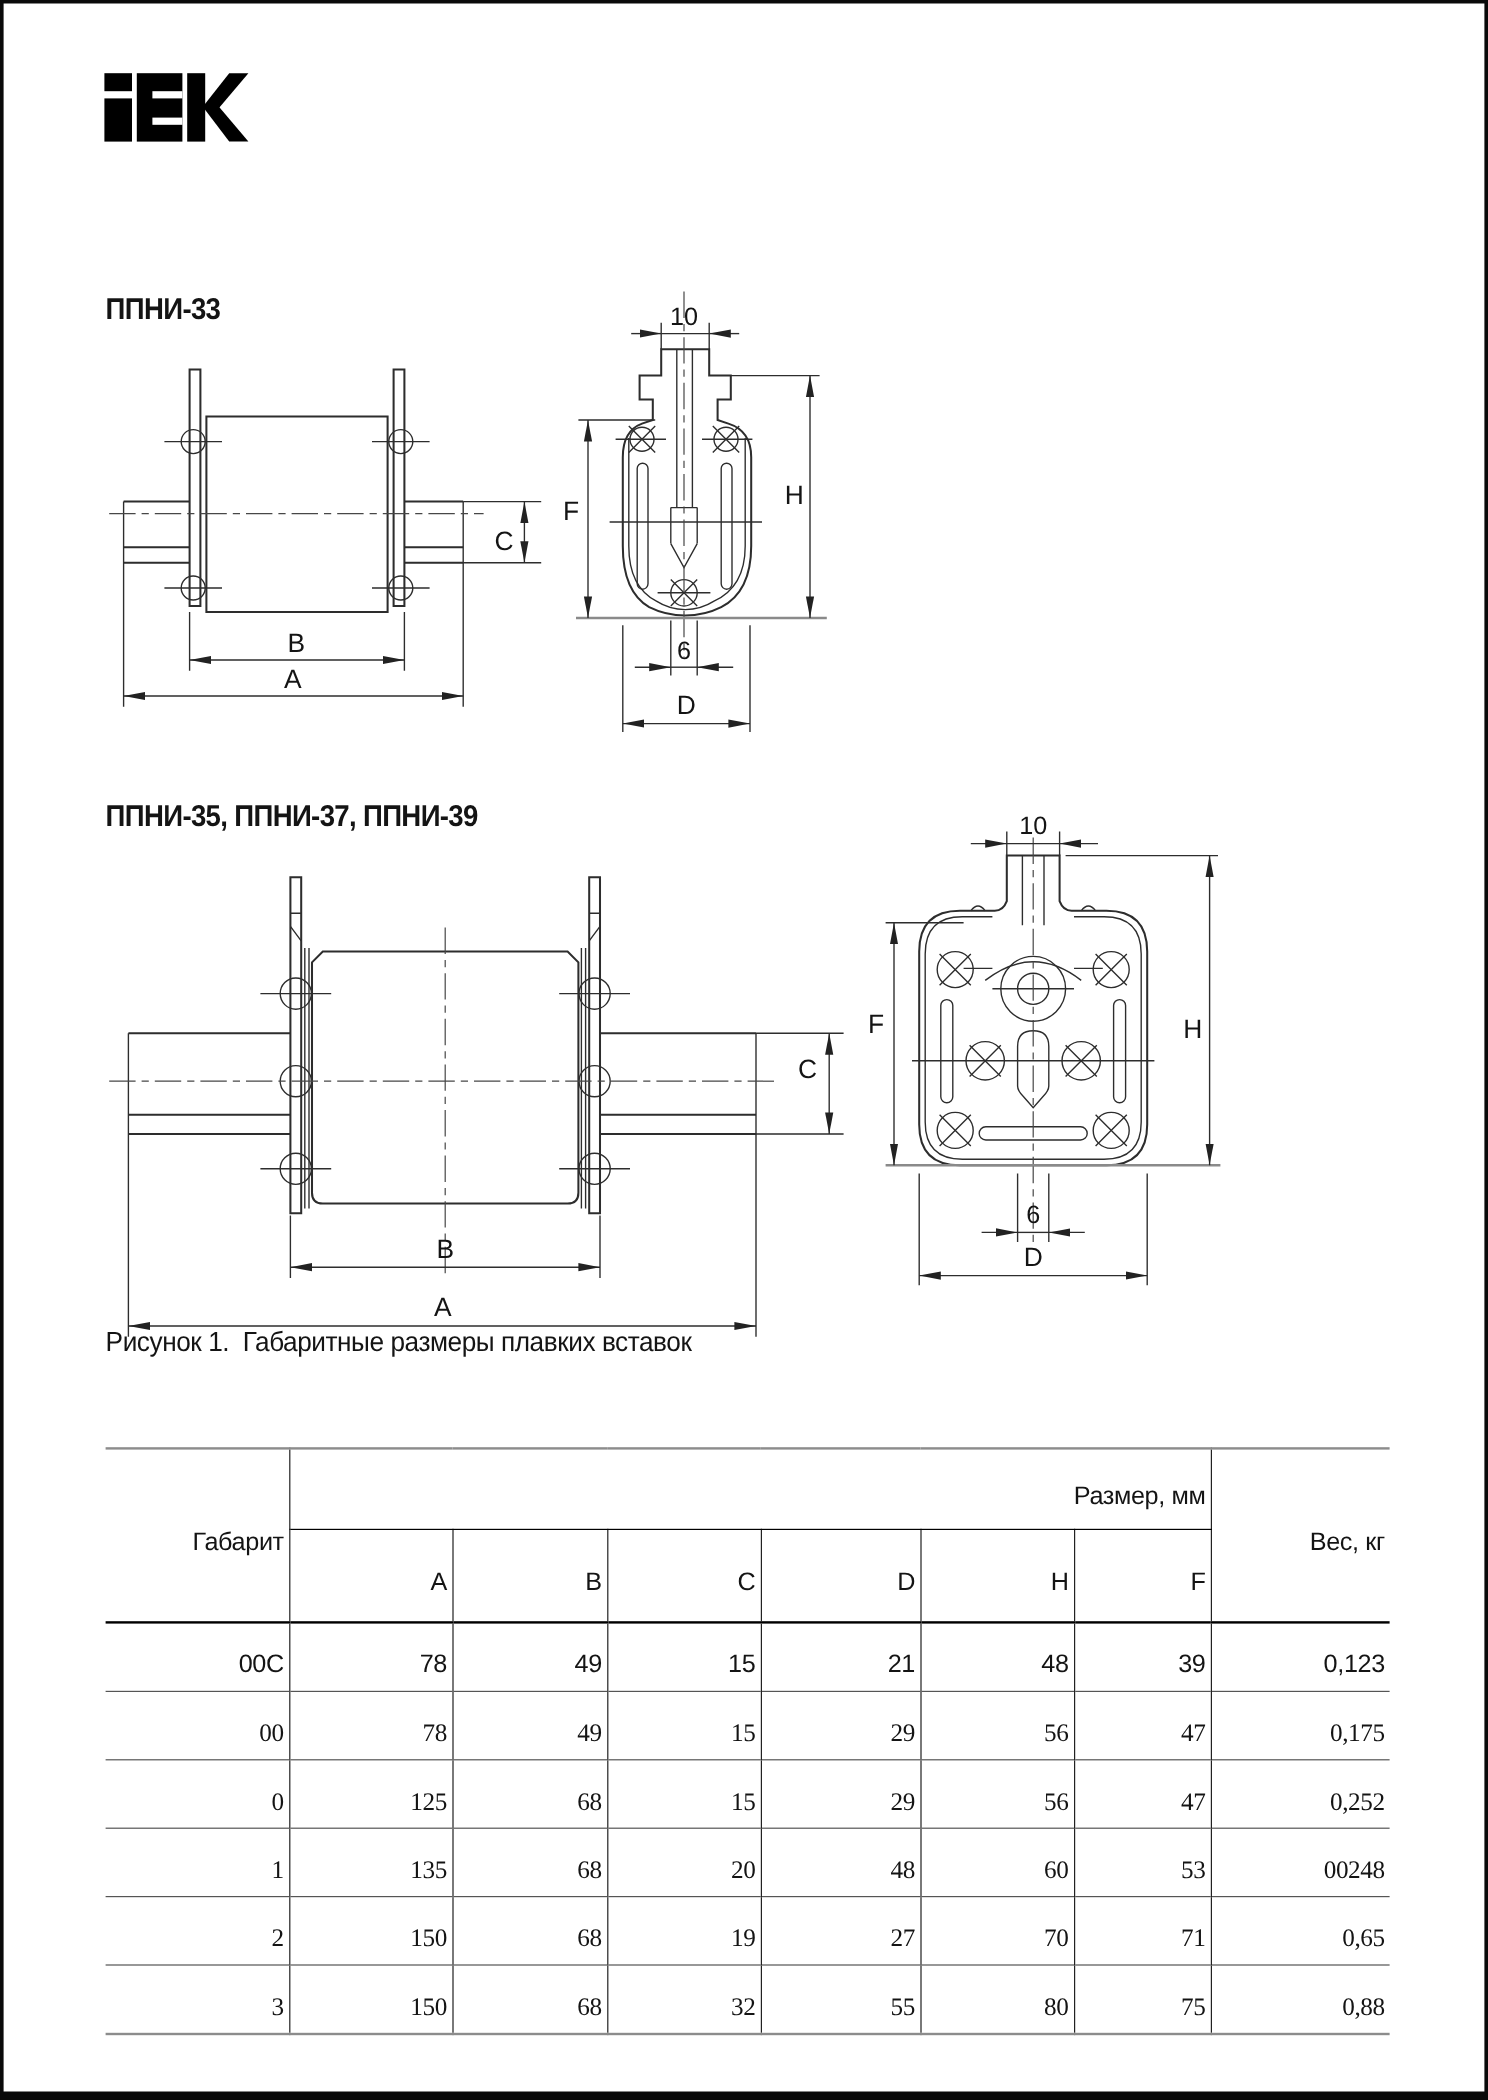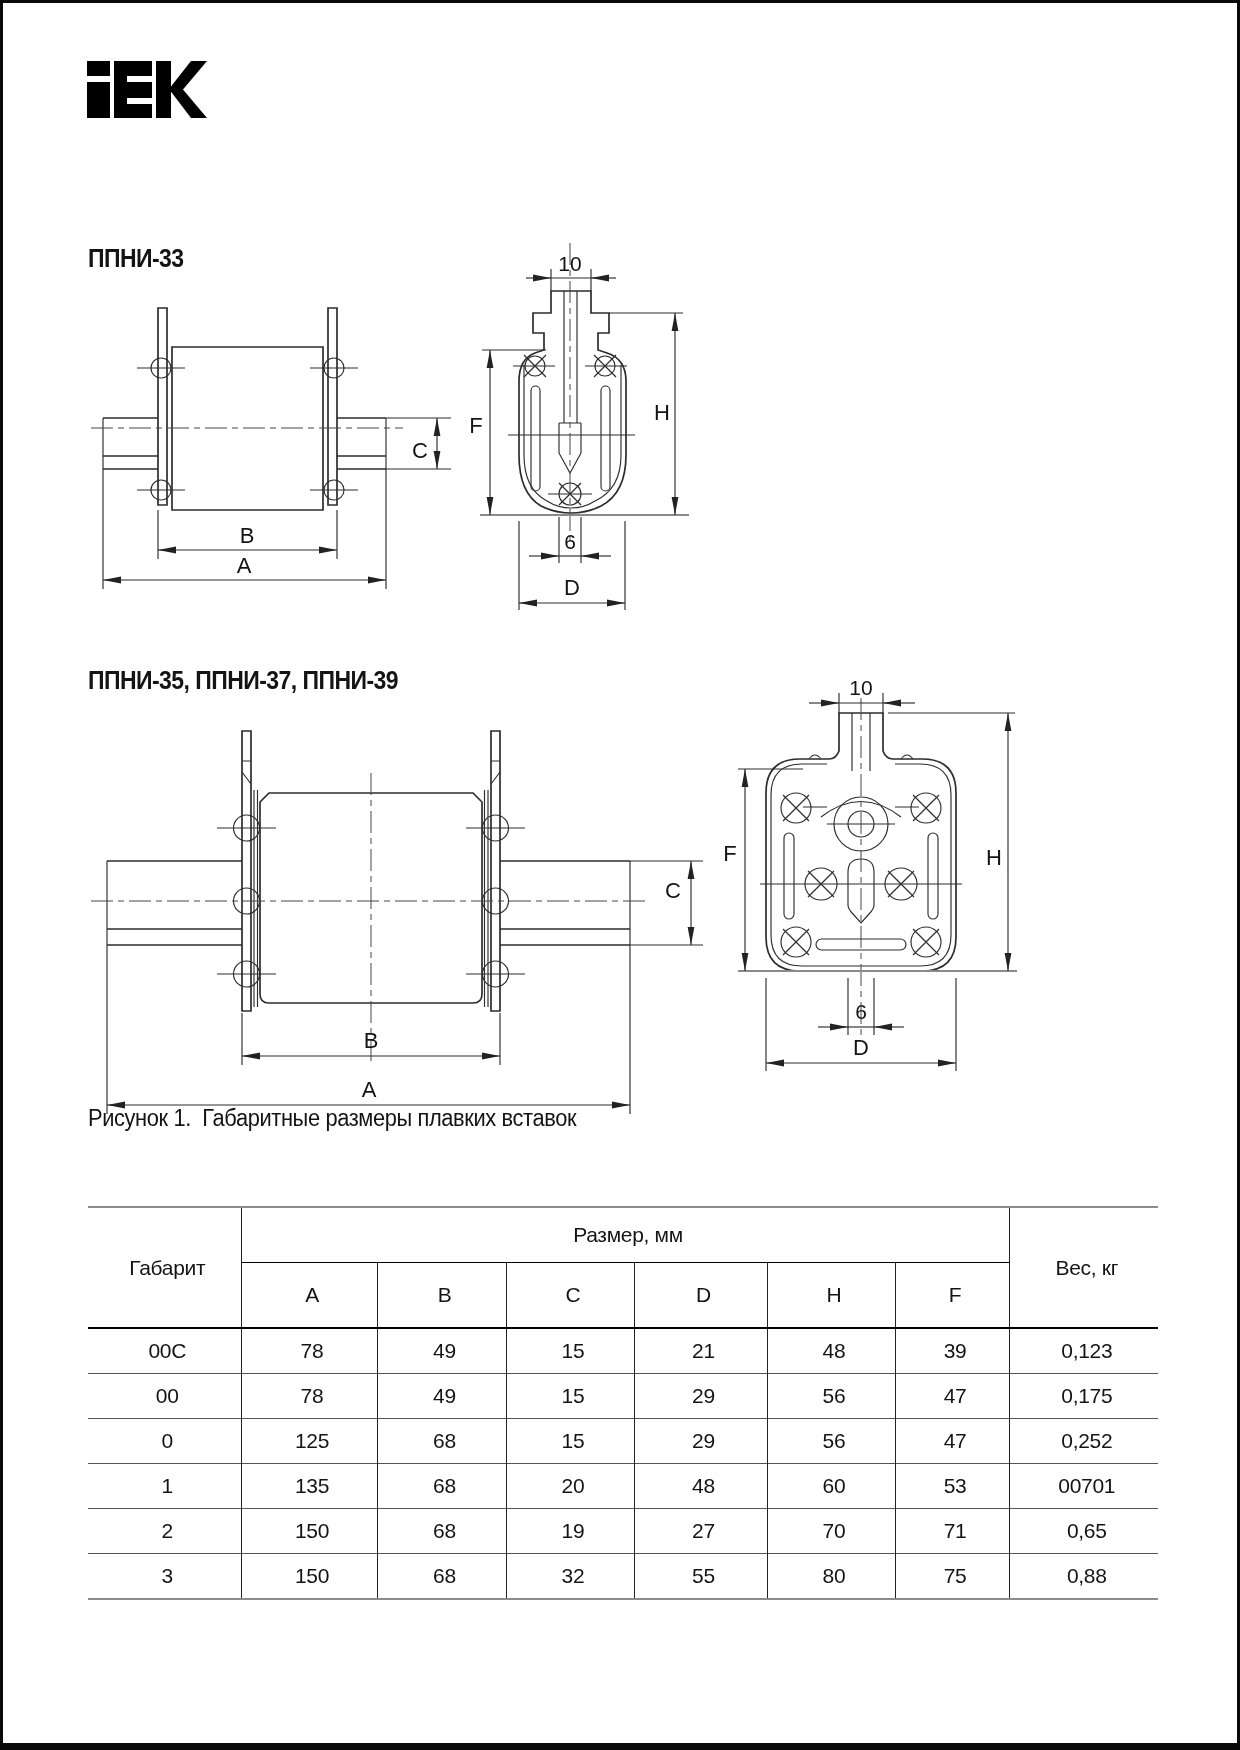--- a/index.html
+++ b/index.html
@@ -43,30 +43,30 @@
 
   table.tbl{
     position:absolute;left:85px;top:1203px;
     width:1070px;
     border-collapse:collapse;table-layout:fixed;
     border-top:2.5px solid #8c8c8c;
     border-bottom:2.5px solid #8c8c8c;
     font-size:21px;letter-spacing:-0.3px;
   }
   .tbl th,.tbl td{
-    font-weight:400;text-align:center;
-    padding:0 4px 0 10px;vertical-align:middle;
+    font-weight:400;text-align:right;
+    padding:12px 4px 0 10px;vertical-align:middle;
   }
   .tbl .vr{border-right:1.2px solid #222;}
   .tbl .h1{height:54px;}
   .tbl .h2{height:64px;}
   .tbl td{height:44px;}
   .tbl .hsep{border-bottom:2.2px solid #000;}
   .tbl .ssep{border-bottom:1.2px solid #000;}
-  .tbl tr.data + tr.data td{border-top:1.5px solid #555;}
+  .tbl tr.data + tr.data td{border-top:1.5px solid #555;font-family:Liberation Serif, serif;}
 </style>
 </head>
 <body>
 
 <div class="page">
 
   <svg width="1240" height="1750" viewBox="0 0 1240 1750" style="position:absolute;left:0;top:0;">
     <defs>
       <marker id="ae" markerWidth="19" markerHeight="9" refX="18" refY="4" orient="auto" markerUnits="userSpaceOnUse">
         <path d="M0,0.6 L18,4 L0,7.4 Z" fill="#222"></path>
@@ -386,21 +386,21 @@
       <td>0,252</td>
     </tr>
     <tr class="data">
       <td class="vr">1</td>
       <td class="vr">135</td>
       <td class="vr">68</td>
       <td class="vr">20</td>
       <td class="vr">48</td>
       <td class="vr">60</td>
       <td class="vr">53</td>
-      <td>00701</td>
+      <td>00248</td>
     </tr>
     <tr class="data">
       <td class="vr">2</td>
       <td class="vr">150</td>
       <td class="vr">68</td>
       <td class="vr">19</td>
       <td class="vr">27</td>
       <td class="vr">70</td>
       <td class="vr">71</td>
       <td>0,65</td>

